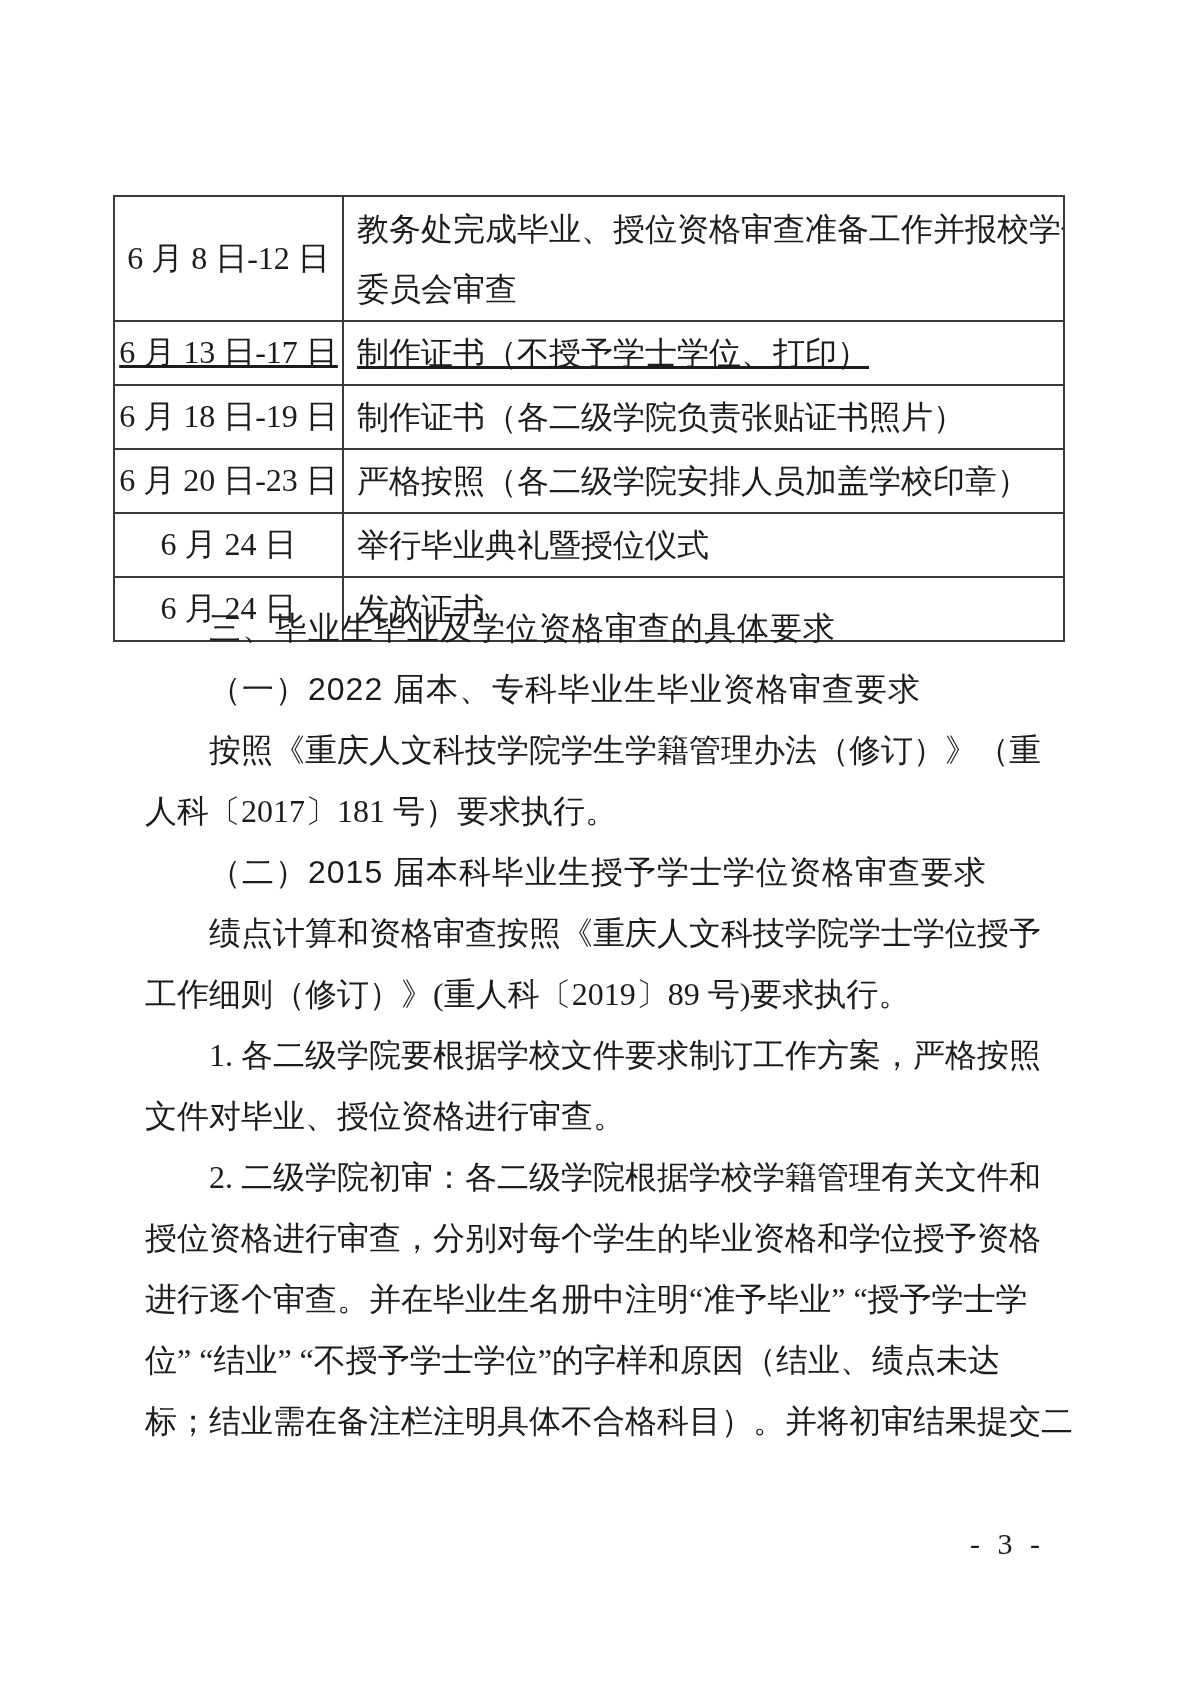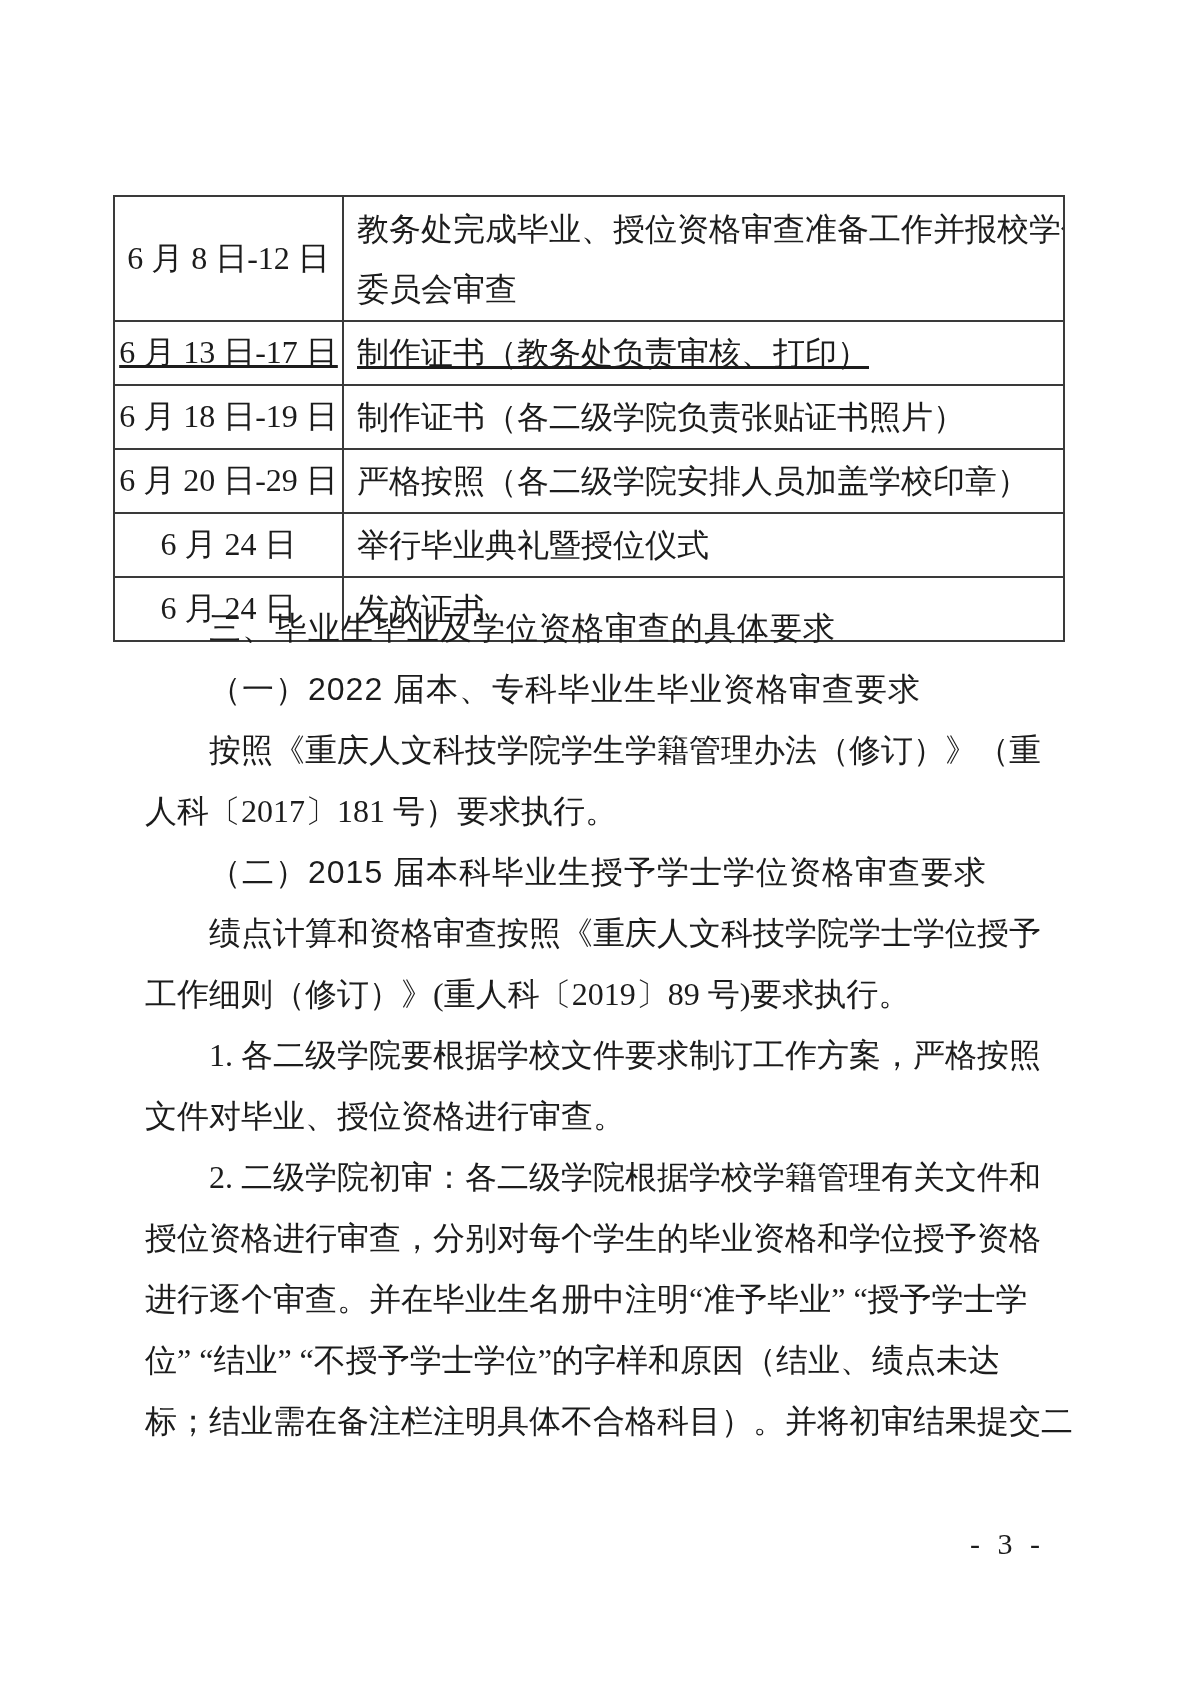--- a/index.html
+++ b/index.html
@@ -90,31 +90,31 @@
       <tr class="r1">
         <td class="date-cell">6 月 8 日-12 日</td>
         <td class="task-cell">
           <div class="task-line">教务处完成毕业、授位资格审查准备工作并报校学位评定</div>
           <div class="task-line">委员会审查</div>
         </td>
       </tr>
       <tr class="r2">
         <td class="date-cell">6 月 13 日-17 日</td>
         <td class="task-cell">
-          <div class="task-line">制作证书（教务处负责审核、打印）</div>
+          <div class="task-line">制作证书（不授予学士学位、打印）</div>
         </td>
       </tr>
       <tr class="r3">
         <td class="date-cell">6 月 18 日-19 日</td>
         <td class="task-cell">
           <div class="task-line">制作证书（各二级学院负责张贴证书照片）</div>
         </td>
       </tr>
       <tr class="r4">
-        <td class="date-cell">6 月 20 日-29 日</td>
+        <td class="date-cell">6 月 20 日-23 日</td>
         <td class="task-cell">
           <div class="task-line">严格按照（各二级学院安排人员加盖学校印章）</div>
         </td>
       </tr>
       <tr class="r5">
         <td class="date-cell">6 月 24 日</td>
         <td class="task-cell">
           <div class="task-line">举行毕业典礼暨授位仪式</div>
         </td>
       </tr>

